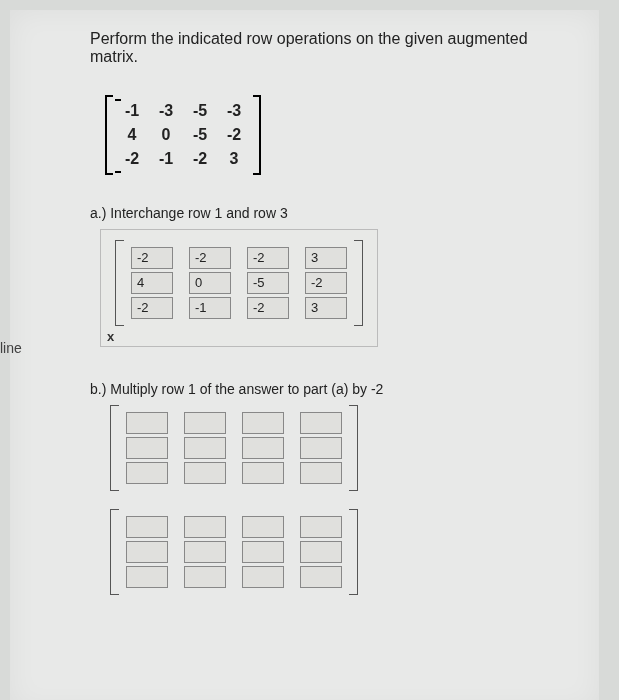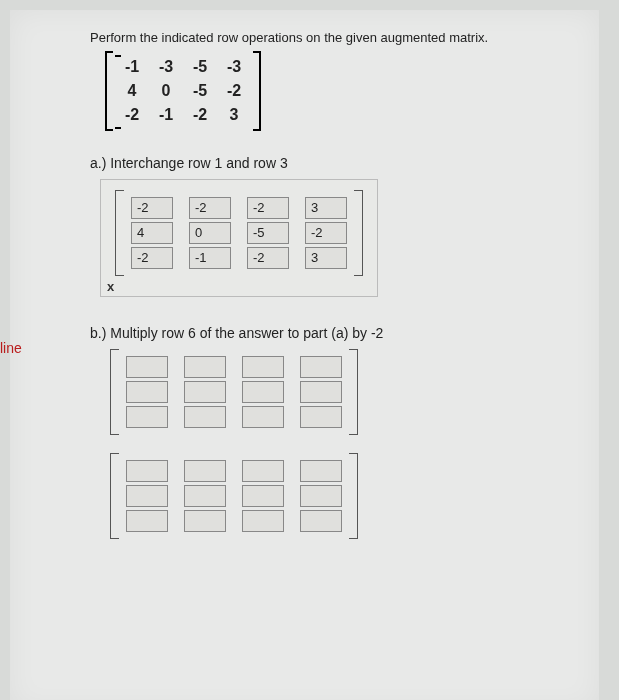--- a/index.html
+++ b/index.html
@@ -18,25 +18,25 @@
     padding: 20px 30px 20px 80px;
     height: 660px;
     box-shadow: inset 0 0 30px rgba(0,0,0,0.05);
     position: relative;
   }
   .sidelabel {
     position: absolute;
     left: -10px;
     top: 330px;
     font-size: 14px;
-    color: #b91c1c;
+    color: #404040;
   }
   .instruction {
-    font-size: 13px;
-    margin-bottom: 6px;
+    font-size: 16px;
+    margin-bottom: 29px;
   }
   .given-matrix {
     display: inline-block;
     border-left: 2px solid #000;
     border-right: 2px solid #000;
     padding: 4px 8px;
     position: relative;
     margin-left: 15px;
     margin-bottom: 14px;
   }
@@ -54,21 +54,21 @@
   .given-row { display: flex; }
   .given-cell {
     width: 34px;
     text-align: center;
     font-size: 16px;
     font-weight: bold;
     line-height: 24px;
   }
   .part-label {
     font-size: 14px;
-    margin: 10px 0 8px 0;
+    margin: 16px 0 8px 0;
   }
   .answer-box {
     border: 1px solid #bbb;
     padding: 10px 14px 20px 14px;
     display: inline-block;
     background: #e8e9e7;
     position: relative;
     margin-left: 10px;
   }
   .input-matrix {
@@ -160,21 +160,21 @@
         <div class="input-cell">-1</div>
         <div class="input-cell">-2</div>
         <div class="input-cell">3</div>
       </div>
     </div>
     <div class="x-mark">x</div>
   </div>
 
   <div class="spacer"></div>
 
-  <div class="part-label">b.) Multiply row 6 of the answer to part (a) by -2</div>
+  <div class="part-label">b.) Multiply row 1 of the answer to part (a) by -2</div>
   <div class="input-matrix" style="margin-left:20px;">
     <div class="bracket-l"></div>
     <div class="bracket-r"></div>
     <div class="input-row">
       <div class="input-cell"></div>
       <div class="input-cell"></div>
       <div class="input-cell"></div>
       <div class="input-cell"></div>
     </div>
     <div class="input-row">

